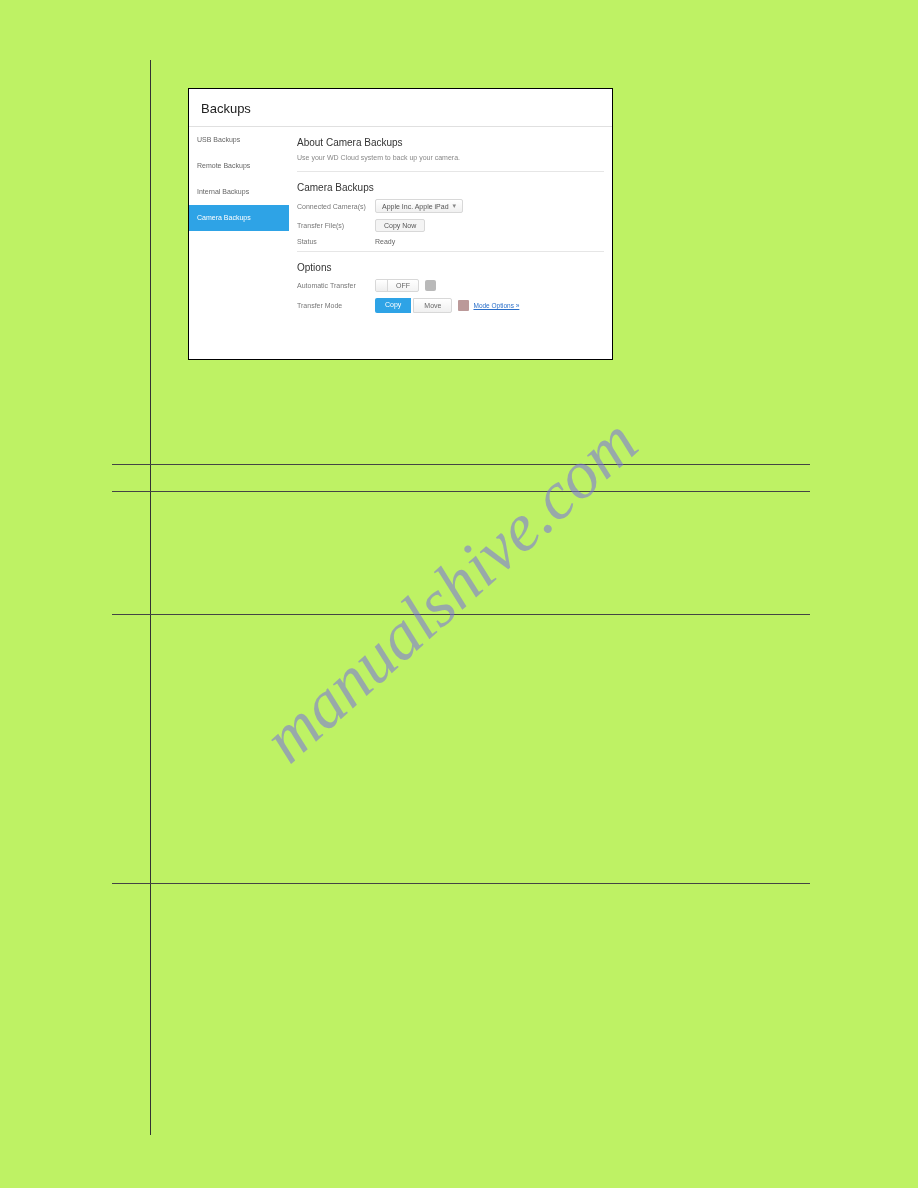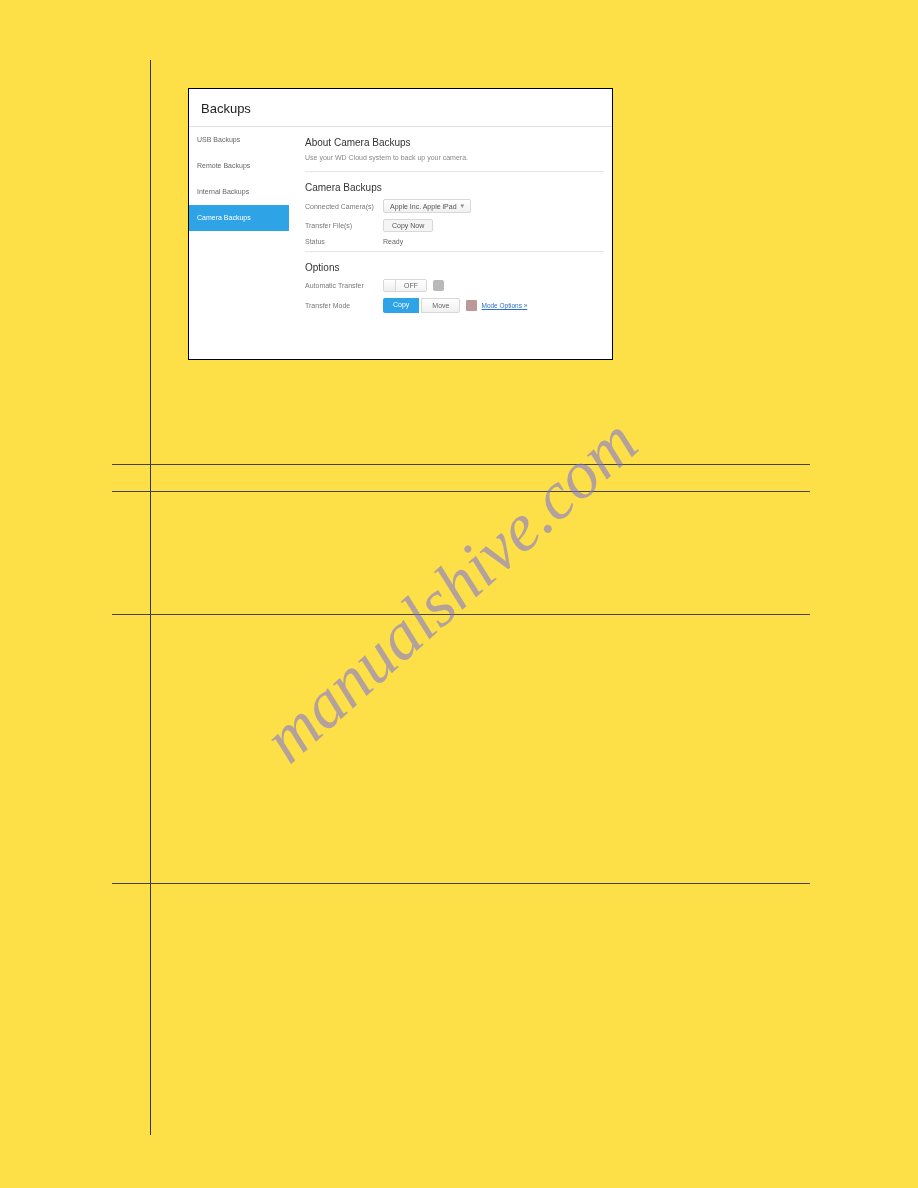--- a/index.html
+++ b/index.html
@@ -1,32 +1,32 @@
 <!DOCTYPE html>
 <html><head>
 <meta charset="utf-8">
 <style>
   * { box-sizing: border-box; margin: 0; padding: 0; }
   html, body { width: 918px; height: 1188px; background: #fff; font-family: Arial, Helvetica, sans-serif; }
   .page {
-    width: 918px; height: 1188px; position: relative; background: #fde047;
+    width: 918px; height: 1188px; position: relative; background: #bef264;
   }
   .vrule {
     position: absolute; top: 60px; left: 150px; width: 0; height: 1075px;
     border-left: 1px solid #333;
   }
   .panel {
     position: absolute; top: 88px; left: 188px; width: 425px; height: 272px;
     border: 1px solid #000; background: #fff;
   }
   .panel-title {
     font-size: 13px; color: #222; padding: 12px 12px 10px 12px;
     border-bottom: 1px solid #e0e0e0; font-weight: 400;
   }
-  .panel-body { display: flex; gap: 8px; }
+  .panel-body { display: flex; }
   .sidebar {
     width: 100px; display: flex; flex-direction: column; font-size: 7px;
     color: #666;
   }
   .sidebar-item {
     padding: 9px 8px; background: #fff; border-bottom: 1px solid transparent;
   }
   .sidebar-item.active { background: #2ea3e6; color: #fff; }
   .content { flex: 1; padding: 0 8px 0 8px; }
   .sect-title { font-size: 10px; color: #333; margin: 10px 0 6px 0; font-weight: 400; }

